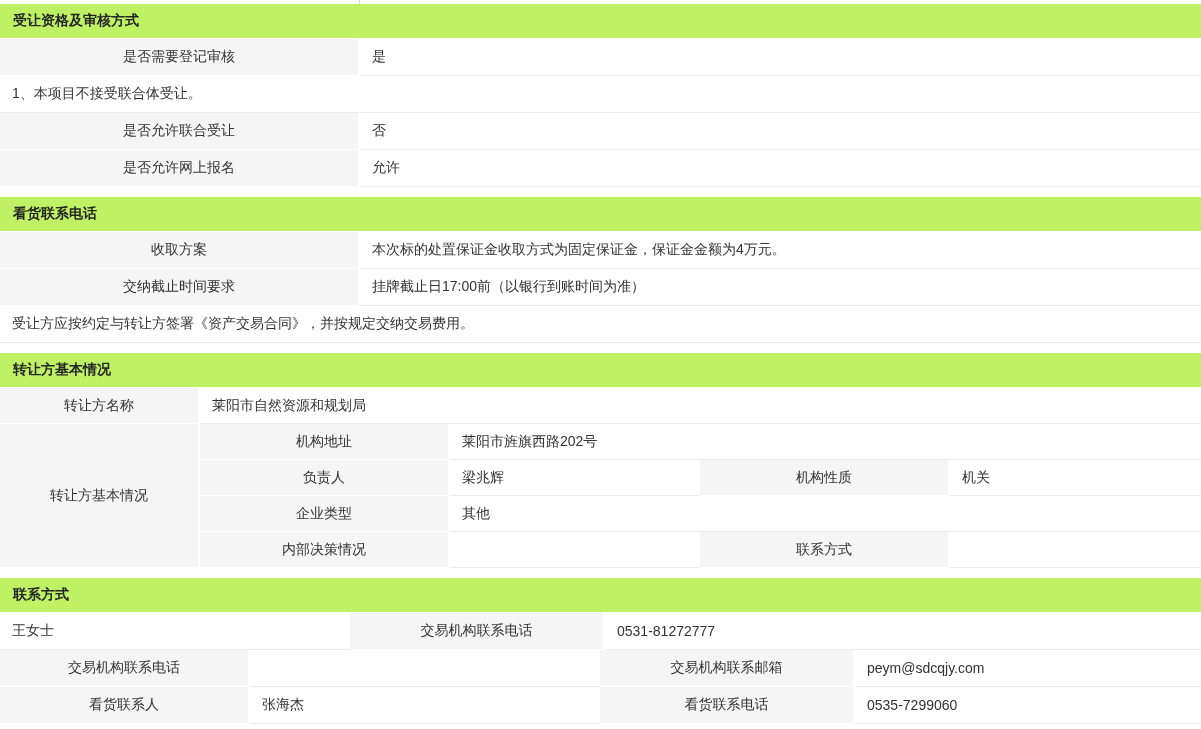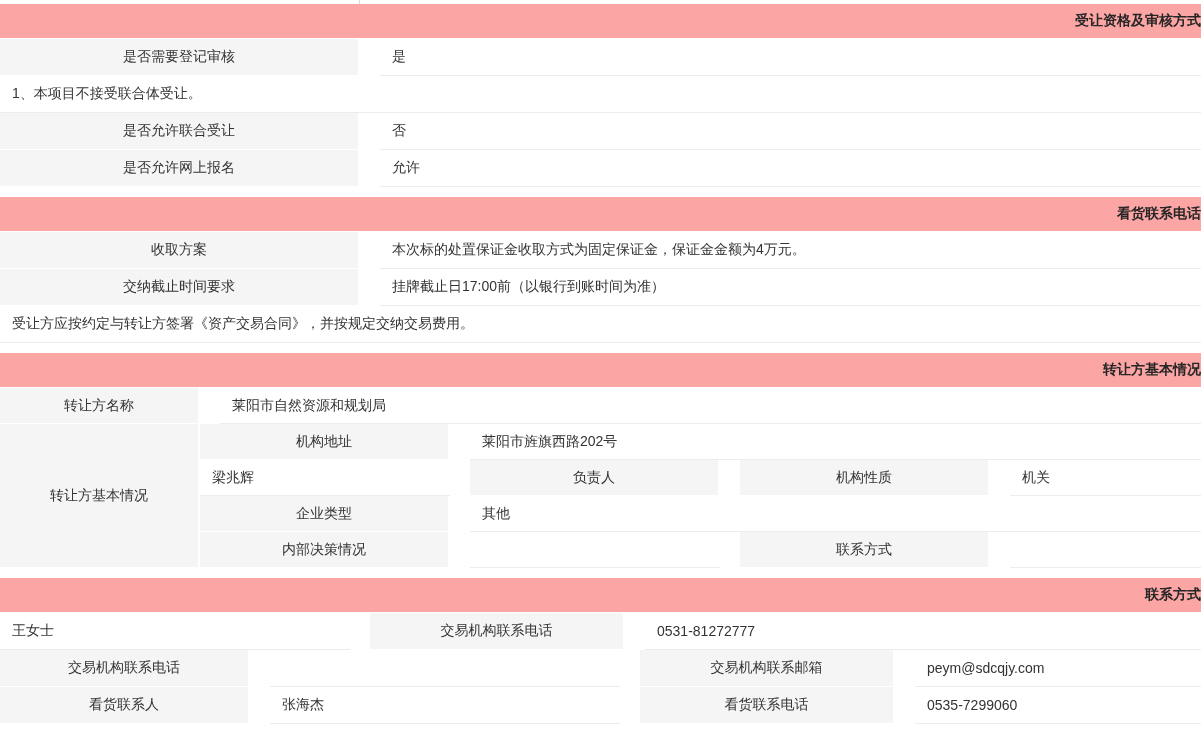--- a/index.html
+++ b/index.html
@@ -12,31 +12,30 @@
   }
   .page { width: 1201px; height: 729px; overflow: hidden; background: #fff; }
 
   .top-sliver { position: relative; height: 4px; background: #fff; }
   .top-sliver .divider { position: absolute; left: 359px; top: 0; width: 1px; height: 4px; background: #d9d9d9; }
 
   section.tbl { margin-bottom: 10px; }
 
   .sec-header {
     height: 35px;
-    background: #fca5a5;
+    background: #bef264;
     display: flex;
     align-items: center;
     padding-left: 13px;
     font-weight: bold;
     color: #262626;
     border-bottom: 1px solid #fff;
-    justify-content: flex-end;
   }
 
-  .row { display: flex; gap: 20px; }
+  .row { display: flex; }
   .h37 { height: 37px; }
   .h36 { height: 36px; }
 
   .cell { display: flex; align-items: center; overflow: hidden; white-space: nowrap; }
   .lbl {
     background: #f5f5f5;
     justify-content: center;
     text-align: center;
     border-right: 2px solid #fff;
     border-bottom: 1px solid #fff;
@@ -123,22 +122,22 @@
       <div class="cell val grow">莱阳市自然资源和规划局</div>
     </div>
     <div class="group-row">
       <div class="group-left">转让方基本情况</div>
       <div class="group-rows">
         <div class="row h36">
           <div class="cell lbl w250">机构地址</div>
           <div class="cell val grow">莱阳市旌旗西路202号</div>
         </div>
         <div class="row h36">
+          <div class="cell lbl w250">负责人</div>
           <div class="cell val w250">梁兆辉</div>
-          <div class="cell lbl w250">负责人</div>
           <div class="cell lbl w250">机构性质</div>
           <div class="cell val grow">机关</div>
         </div>
         <div class="row h36">
           <div class="cell lbl w250">企业类型</div>
           <div class="cell val grow">其他</div>
         </div>
         <div class="row h36">
           <div class="cell lbl w250">内部决策情况</div>
           <div class="cell val w250"></div>

